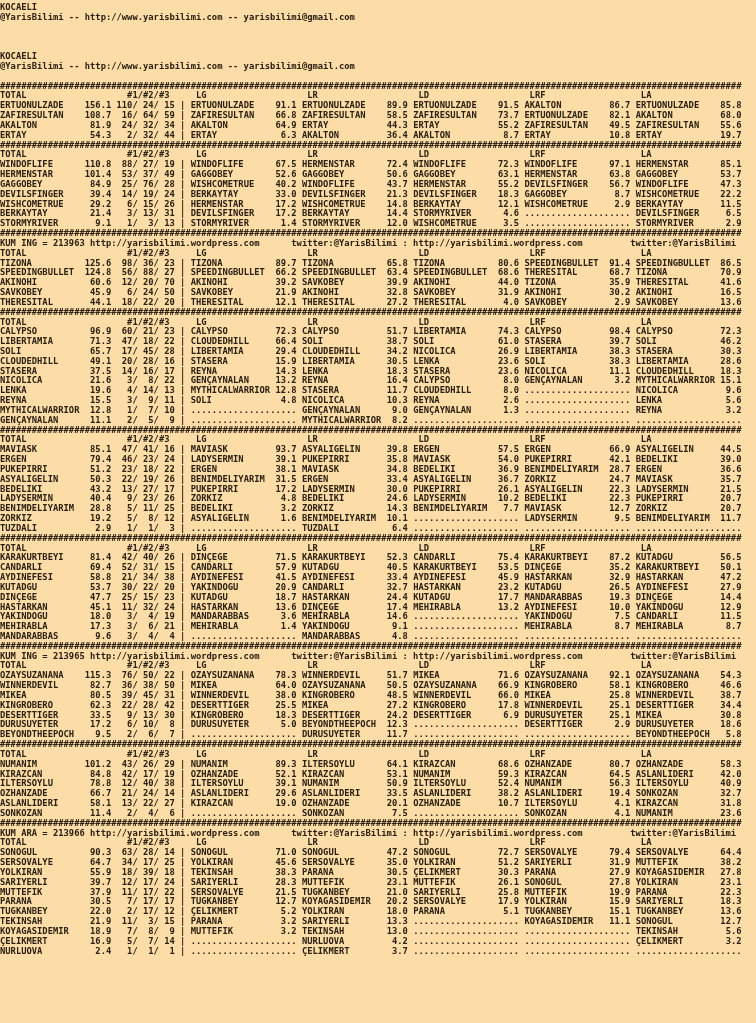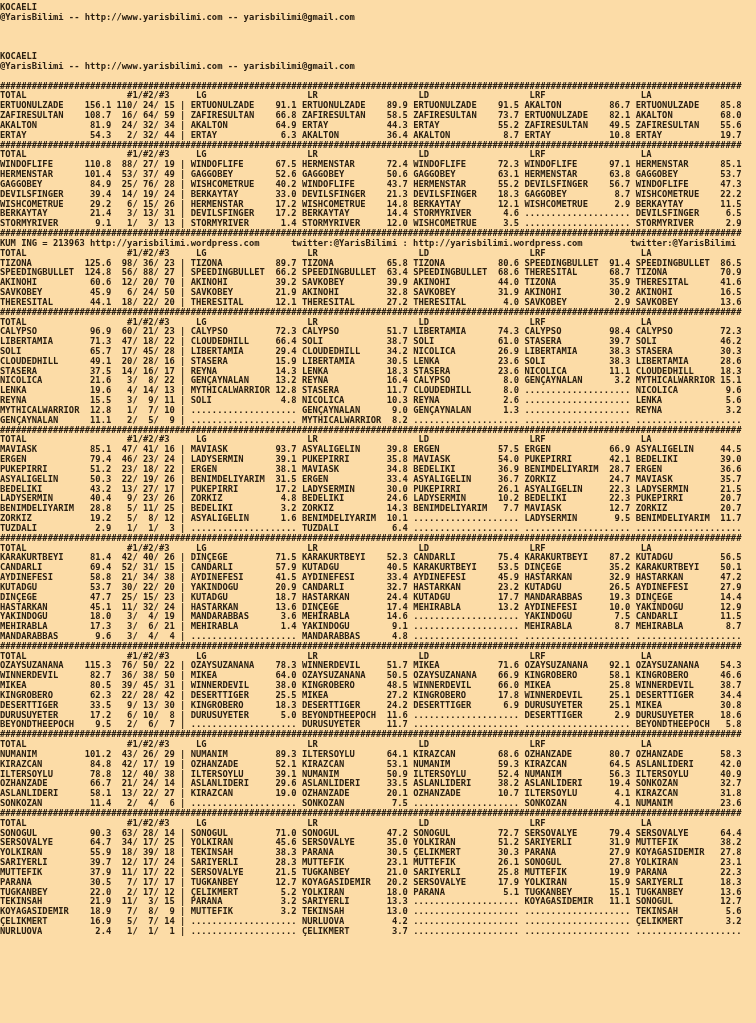--- a/index.html
+++ b/index.html
@@ -96,41 +96,43 @@
         <div class="line"><span>AYDINEFESI     </span><span>  58.8</span><span>  21/ 34/ 38</span><span> | </span><span><span>AYDINEFESI     </span><span> 41.5 </span></span><span><span>AYDINEFESI     </span><span> 33.4 </span></span><span><span>AYDINEFESI     </span><span> 45.9 </span></span><span><span>HASTARKAN      </span><span> 32.9 </span></span><span><span>HASTARKAN      </span><span> 47.2 </span></span></div>
         <div class="line"><span>KUTADGU        </span><span>  53.7</span><span>  30/ 22/ 20</span><span> | </span><span><span>YAKINDOGU      </span><span> 20.9 </span></span><span><span>CANDARLI       </span><span> 32.7 </span></span><span><span>HASTARKAN      </span><span> 23.2 </span></span><span><span>KUTADGU        </span><span> 26.5 </span></span><span><span>AYDINEFESI     </span><span> 27.9 </span></span></div>
         <div class="line"><span>DINÇEGE        </span><span>  47.7</span><span>  25/ 15/ 23</span><span> | </span><span><span>KUTADGU        </span><span> 18.7 </span></span><span><span>HASTARKAN      </span><span> 24.4 </span></span><span><span>KUTADGU        </span><span> 17.7 </span></span><span><span>MANDARABBAS    </span><span> 19.3 </span></span><span><span>DINÇEGE        </span><span> 14.4 </span></span></div>
         <div class="line"><span>HASTARKAN      </span><span>  45.1</span><span>  11/ 32/ 24</span><span> | </span><span><span>HASTARKAN      </span><span> 13.6 </span></span><span><span>DINÇEGE        </span><span> 17.4 </span></span><span><span>MEHIRABLA      </span><span> 13.2 </span></span><span><span>AYDINEFESI     </span><span> 10.0 </span></span><span><span>YAKINDOGU      </span><span> 12.9 </span></span></div>
         <div class="line"><span>YAKINDOGU      </span><span>  18.0</span><span>   3/  4/ 19</span><span> | </span><span><span>MANDARABBAS    </span><span>  3.6 </span></span><span><span>MEHIRABLA      </span><span> 14.6 </span></span><span>.................... </span><span><span>YAKINDOGU      </span><span>  7.5 </span></span><span><span>CANDARLI       </span><span> 11.5 </span></span></div>
         <div class="line"><span>MEHIRABLA      </span><span>  17.3</span><span>   3/  6/ 21</span><span> | </span><span><span>MEHIRABLA      </span><span>  1.4 </span></span><span><span>YAKINDOGU      </span><span>  9.1 </span></span><span>.................... </span><span><span>MEHIRABLA      </span><span>  8.7 </span></span><span><span>MEHIRABLA      </span><span>  8.7 </span></span></div>
         <div class="line"><span>MANDARABBAS    </span><span>   9.6</span><span>   3/  4/  4</span><span> | </span><span>.................... </span><span><span>MANDARABBAS    </span><span>  4.8 </span></span><span>.................... </span><span>.................... </span><span>.................... </span></div>
       </section>
       <section>
         <div class="line">############################################################################################################################################</div>
+        <div class="line">KUM ING = 213965 http://yarisbilimi.wordpress.com      twitter:@YarisBilimi : http://yarisbilimi.wordpress.com         twitter:@YarisBilimi</div>
         <div class="line">TOTAL                   #1/#2/#3     LG                   LR                   LD                   LRF                  LA                 </div>
         <div class="line"><span>ÖZAYSUZANANA   </span><span> 115.3</span><span>  76/ 50/ 22</span><span> | </span><span><span>ÖZAYSUZANANA   </span><span> 78.3 </span></span><span><span>WINNERDEVIL    </span><span> 51.7 </span></span><span><span>MIKEA          </span><span> 71.6 </span></span><span><span>ÖZAYSUZANANA   </span><span> 92.1 </span></span><span><span>ÖZAYSUZANANA   </span><span> 54.3 </span></span></div>
         <div class="line"><span>WINNERDEVIL    </span><span>  82.7</span><span>  36/ 38/ 50</span><span> | </span><span><span>MIKEA          </span><span> 64.0 </span></span><span><span>ÖZAYSUZANANA   </span><span> 50.5 </span></span><span><span>ÖZAYSUZANANA   </span><span> 66.9 </span></span><span><span>KINGROBERO     </span><span> 58.1 </span></span><span><span>KINGROBERO     </span><span> 46.6 </span></span></div>
         <div class="line"><span>MIKEA          </span><span>  80.5</span><span>  39/ 45/ 31</span><span> | </span><span><span>WINNERDEVIL    </span><span> 38.0 </span></span><span><span>KINGROBERO     </span><span> 48.5 </span></span><span><span>WINNERDEVIL    </span><span> 66.0 </span></span><span><span>MIKEA          </span><span> 25.8 </span></span><span><span>WINNERDEVIL    </span><span> 38.7 </span></span></div>
         <div class="line"><span>KINGROBERO     </span><span>  62.3</span><span>  22/ 28/ 42</span><span> | </span><span><span>DESERTTIGER    </span><span> 25.5 </span></span><span><span>MIKEA          </span><span> 27.2 </span></span><span><span>KINGROBERO     </span><span> 17.8 </span></span><span><span>WINNERDEVIL    </span><span> 25.1 </span></span><span><span>DESERTTIGER    </span><span> 34.4 </span></span></div>
         <div class="line"><span>DESERTTIGER    </span><span>  33.5</span><span>   9/ 13/ 30</span><span> | </span><span><span>KINGROBERO     </span><span> 18.3 </span></span><span><span>DESERTTIGER    </span><span> 24.2 </span></span><span><span>DESERTTIGER    </span><span>  6.9 </span></span><span><span>DURUSUYETER    </span><span> 25.1 </span></span><span><span>MIKEA          </span><span> 30.8 </span></span></div>
-        <div class="line"><span>DURUSUYETER    </span><span>  17.2</span><span>   6/ 10/  8</span><span> | </span><span><span>DURUSUYETER    </span><span>  5.0 </span></span><span><span>BEYONDTHEEPOCH </span><span> 11.6 </span></span><span>.................... </span><span><span>DESERTTIGER    </span><span>  2.9 </span></span><span><span>DURUSUYETER    </span><span> 18.6 </span></span></div>
+        <div class="line"><span>DURUSUYETER    </span><span>  17.2</span><span>   6/ 10/  8</span><span> | </span><span><span>DURUSUYETER    </span><span>  5.0 </span></span><span><span>BEYONDTHEEPOCH </span><span> 12.3 </span></span><span>.................... </span><span><span>DESERTTIGER    </span><span>  2.9 </span></span><span><span>DURUSUYETER    </span><span> 18.6 </span></span></div>
         <div class="line"><span>BEYONDTHEEPOCH </span><span>   9.5</span><span>   2/  6/  7</span><span> | </span><span>.................... </span><span><span>DURUSUYETER    </span><span> 11.7 </span></span><span>.................... </span><span>.................... </span><span><span>BEYONDTHEEPOCH </span><span>  5.8 </span></span></div>
       </section>
       <section>
         <div class="line">############################################################################################################################################</div>
         <div class="line">TOTAL                   #1/#2/#3     LG                   LR                   LD                   LRF                  LA                 </div>
         <div class="line"><span>NUMANIM        </span><span> 101.2</span><span>  43/ 26/ 29</span><span> | </span><span><span>NUMANIM        </span><span> 89.3 </span></span><span><span>ILTERSOYLU     </span><span> 64.1 </span></span><span><span>KIRAZCAN       </span><span> 68.6 </span></span><span><span>ÖZHANZADE      </span><span> 80.7 </span></span><span><span>ÖZHANZADE      </span><span> 58.3 </span></span></div>
         <div class="line"><span>KIRAZCAN       </span><span>  84.8</span><span>  42/ 17/ 19</span><span> | </span><span><span>ÖZHANZADE      </span><span> 52.1 </span></span><span><span>KIRAZCAN       </span><span> 53.1 </span></span><span><span>NUMANIM        </span><span> 59.3 </span></span><span><span>KIRAZCAN       </span><span> 64.5 </span></span><span><span>ASLANLIDERI    </span><span> 42.0 </span></span></div>
         <div class="line"><span>ILTERSOYLU     </span><span>  78.8</span><span>  12/ 40/ 38</span><span> | </span><span><span>ILTERSOYLU     </span><span> 39.1 </span></span><span><span>NUMANIM        </span><span> 50.9 </span></span><span><span>ILTERSOYLU     </span><span> 52.4 </span></span><span><span>NUMANIM        </span><span> 56.3 </span></span><span><span>ILTERSOYLU     </span><span> 40.9 </span></span></div>
         <div class="line"><span>ÖZHANZADE      </span><span>  66.7</span><span>  21/ 24/ 14</span><span> | </span><span><span>ASLANLIDERI    </span><span> 29.6 </span></span><span><span>ASLANLIDERI    </span><span> 33.5 </span></span><span><span>ASLANLIDERI    </span><span> 38.2 </span></span><span><span>ASLANLIDERI    </span><span> 19.4 </span></span><span><span>SONKOZAN       </span><span> 32.7 </span></span></div>
         <div class="line"><span>ASLANLIDERI    </span><span>  58.1</span><span>  13/ 22/ 27</span><span> | </span><span><span>KIRAZCAN       </span><span> 19.0 </span></span><span><span>ÖZHANZADE      </span><span> 20.1 </span></span><span><span>ÖZHANZADE      </span><span> 10.7 </span></span><span><span>ILTERSOYLU     </span><span>  4.1 </span></span><span><span>KIRAZCAN       </span><span> 31.8 </span></span></div>
         <div class="line"><span>SONKOZAN       </span><span>  11.4</span><span>   2/  4/  6</span><span> | </span><span>.................... </span><span><span>SONKOZAN       </span><span>  7.5 </span></span><span>.................... </span><span><span>SONKOZAN       </span><span>  4.1 </span></span><span><span>NUMANIM        </span><span> 23.6 </span></span></div>
       </section>
       <section>
         <div class="line">############################################################################################################################################</div>
+        <div class="line">KUM ARA = 213966 http://yarisbilimi.wordpress.com      twitter:@YarisBilimi : http://yarisbilimi.wordpress.com         twitter:@YarisBilimi</div>
         <div class="line">TOTAL                   #1/#2/#3     LG                   LR                   LD                   LRF                  LA                 </div>
         <div class="line"><span>SONOGUL        </span><span>  90.3</span><span>  63/ 28/ 14</span><span> | </span><span><span>SONOGUL        </span><span> 71.0 </span></span><span><span>SONOGUL        </span><span> 47.2 </span></span><span><span>SONOGUL        </span><span> 72.7 </span></span><span><span>SERSÖVALYE     </span><span> 79.4 </span></span><span><span>SERSÖVALYE     </span><span> 64.4 </span></span></div>
         <div class="line"><span>SERSÖVALYE     </span><span>  64.7</span><span>  34/ 17/ 25</span><span> | </span><span><span>YOLKIRAN       </span><span> 45.6 </span></span><span><span>SERSÖVALYE     </span><span> 35.0 </span></span><span><span>YOLKIRAN       </span><span> 51.2 </span></span><span><span>SARIYERLI      </span><span> 31.9 </span></span><span><span>MÜTTEFIK       </span><span> 38.2 </span></span></div>
         <div class="line"><span>YOLKIRAN       </span><span>  55.9</span><span>  18/ 39/ 18</span><span> | </span><span><span>TEKINSAH       </span><span> 38.3 </span></span><span><span>PARANA         </span><span> 30.5 </span></span><span><span>ÇELIKMERT      </span><span> 30.3 </span></span><span><span>PARANA         </span><span> 27.9 </span></span><span><span>KÖYAGASIDEMIR  </span><span> 27.8 </span></span></div>
         <div class="line"><span>SARIYERLI      </span><span>  39.7</span><span>  12/ 17/ 24</span><span> | </span><span><span>SARIYERLI      </span><span> 28.3 </span></span><span><span>MÜTTEFIK       </span><span> 23.1 </span></span><span><span>MÜTTEFIK       </span><span> 26.1 </span></span><span><span>SONOGUL        </span><span> 27.8 </span></span><span><span>YOLKIRAN       </span><span> 23.1 </span></span></div>
         <div class="line"><span>MÜTTEFIK       </span><span>  37.9</span><span>  11/ 17/ 22</span><span> | </span><span><span>SERSÖVALYE     </span><span> 21.5 </span></span><span><span>TUGKANBEY      </span><span> 21.0 </span></span><span><span>SARIYERLI      </span><span> 25.8 </span></span><span><span>MÜTTEFIK       </span><span> 19.9 </span></span><span><span>PARANA         </span><span> 22.3 </span></span></div>
         <div class="line"><span>PARANA         </span><span>  30.5</span><span>   7/ 17/ 17</span><span> | </span><span><span>TUGKANBEY      </span><span> 12.7 </span></span><span><span>KÖYAGASIDEMIR  </span><span> 20.2 </span></span><span><span>SERSÖVALYE     </span><span> 17.9 </span></span><span><span>YOLKIRAN       </span><span> 15.9 </span></span><span><span>SARIYERLI      </span><span> 18.3 </span></span></div>
         <div class="line"><span>TUGKANBEY      </span><span>  22.0</span><span>   2/ 17/ 12</span><span> | </span><span><span>ÇELIKMERT      </span><span>  5.2 </span></span><span><span>YOLKIRAN       </span><span> 18.0 </span></span><span><span>PARANA         </span><span>  5.1 </span></span><span><span>TUGKANBEY      </span><span> 15.1 </span></span><span><span>TUGKANBEY      </span><span> 13.6 </span></span></div>
         <div class="line"><span>TEKINSAH       </span><span>  21.9</span><span>  11/  3/ 15</span><span> | </span><span><span>PARANA         </span><span>  3.2 </span></span><span><span>SARIYERLI      </span><span> 13.3 </span></span><span>.................... </span><span><span>KÖYAGASIDEMIR  </span><span> 11.1 </span></span><span><span>SONOGUL        </span><span> 12.7 </span></span></div>
         <div class="line"><span>KÖYAGASIDEMIR  </span><span>  18.9</span><span>   7/  8/  9</span><span> | </span><span><span>MÜTTEFIK       </span><span>  3.2 </span></span><span><span>TEKINSAH       </span><span> 13.0 </span></span><span>.................... </span><span>.................... </span><span><span>TEKINSAH       </span><span>  5.6 </span></span></div>

